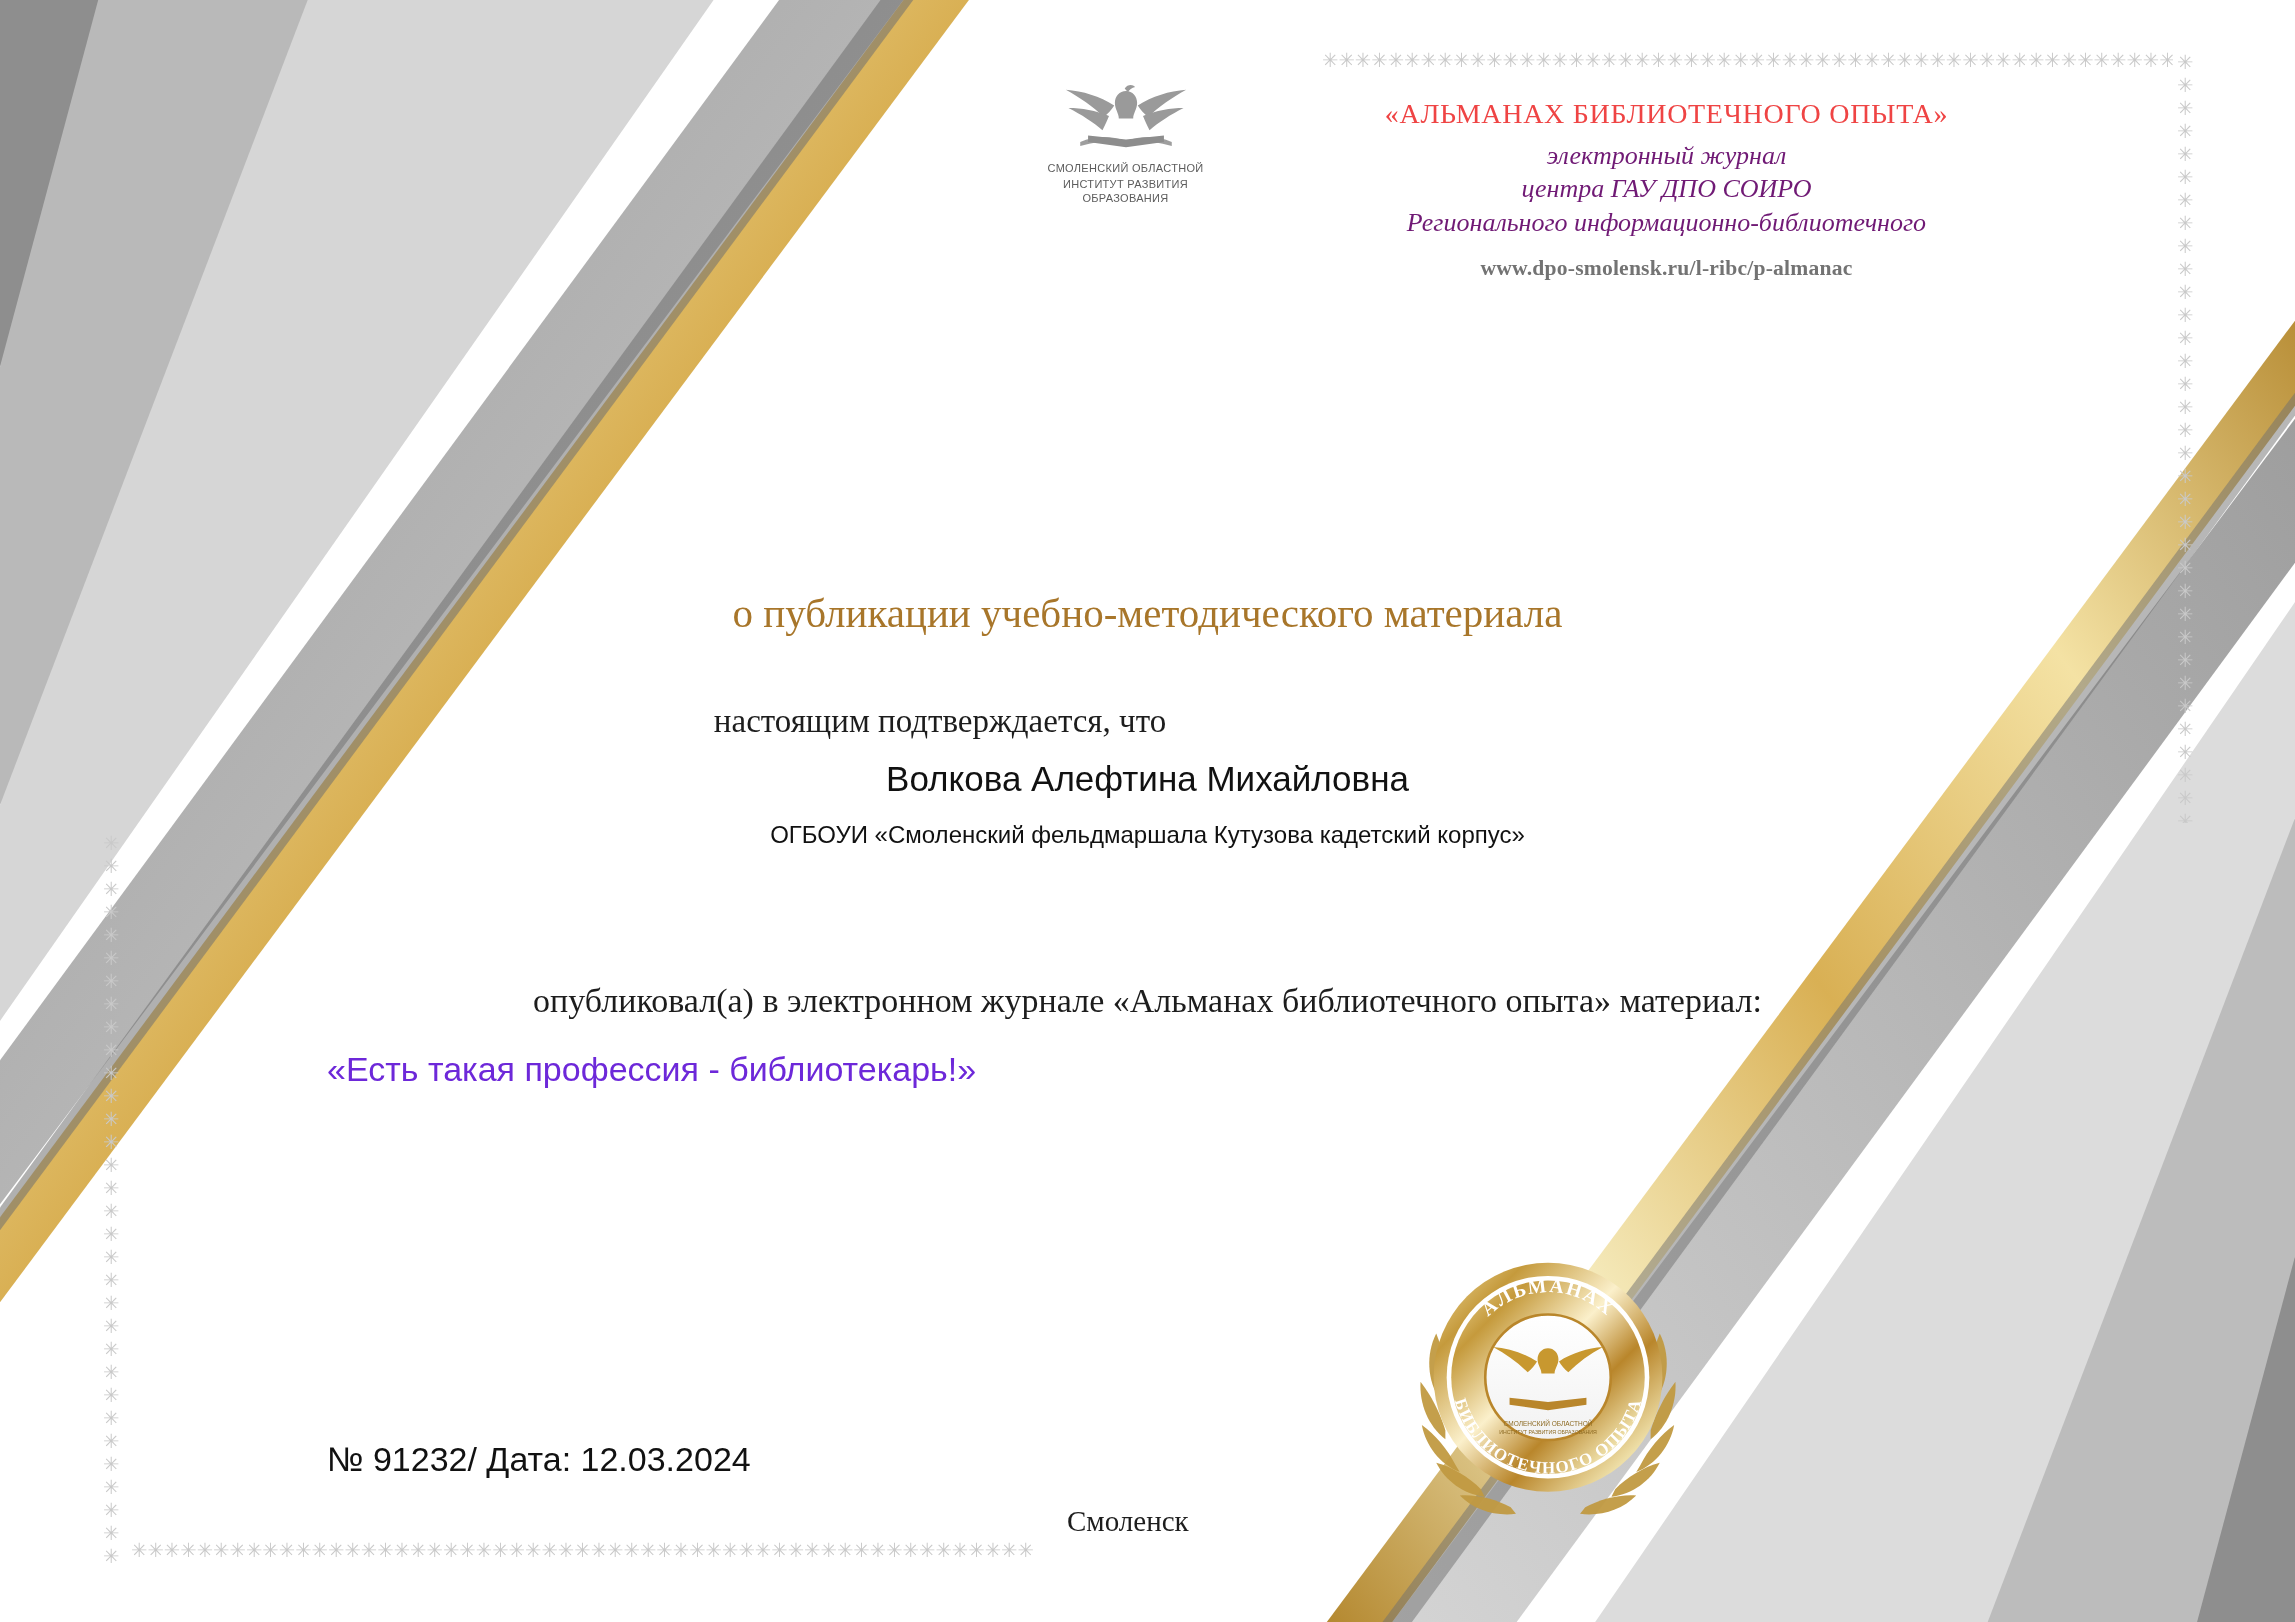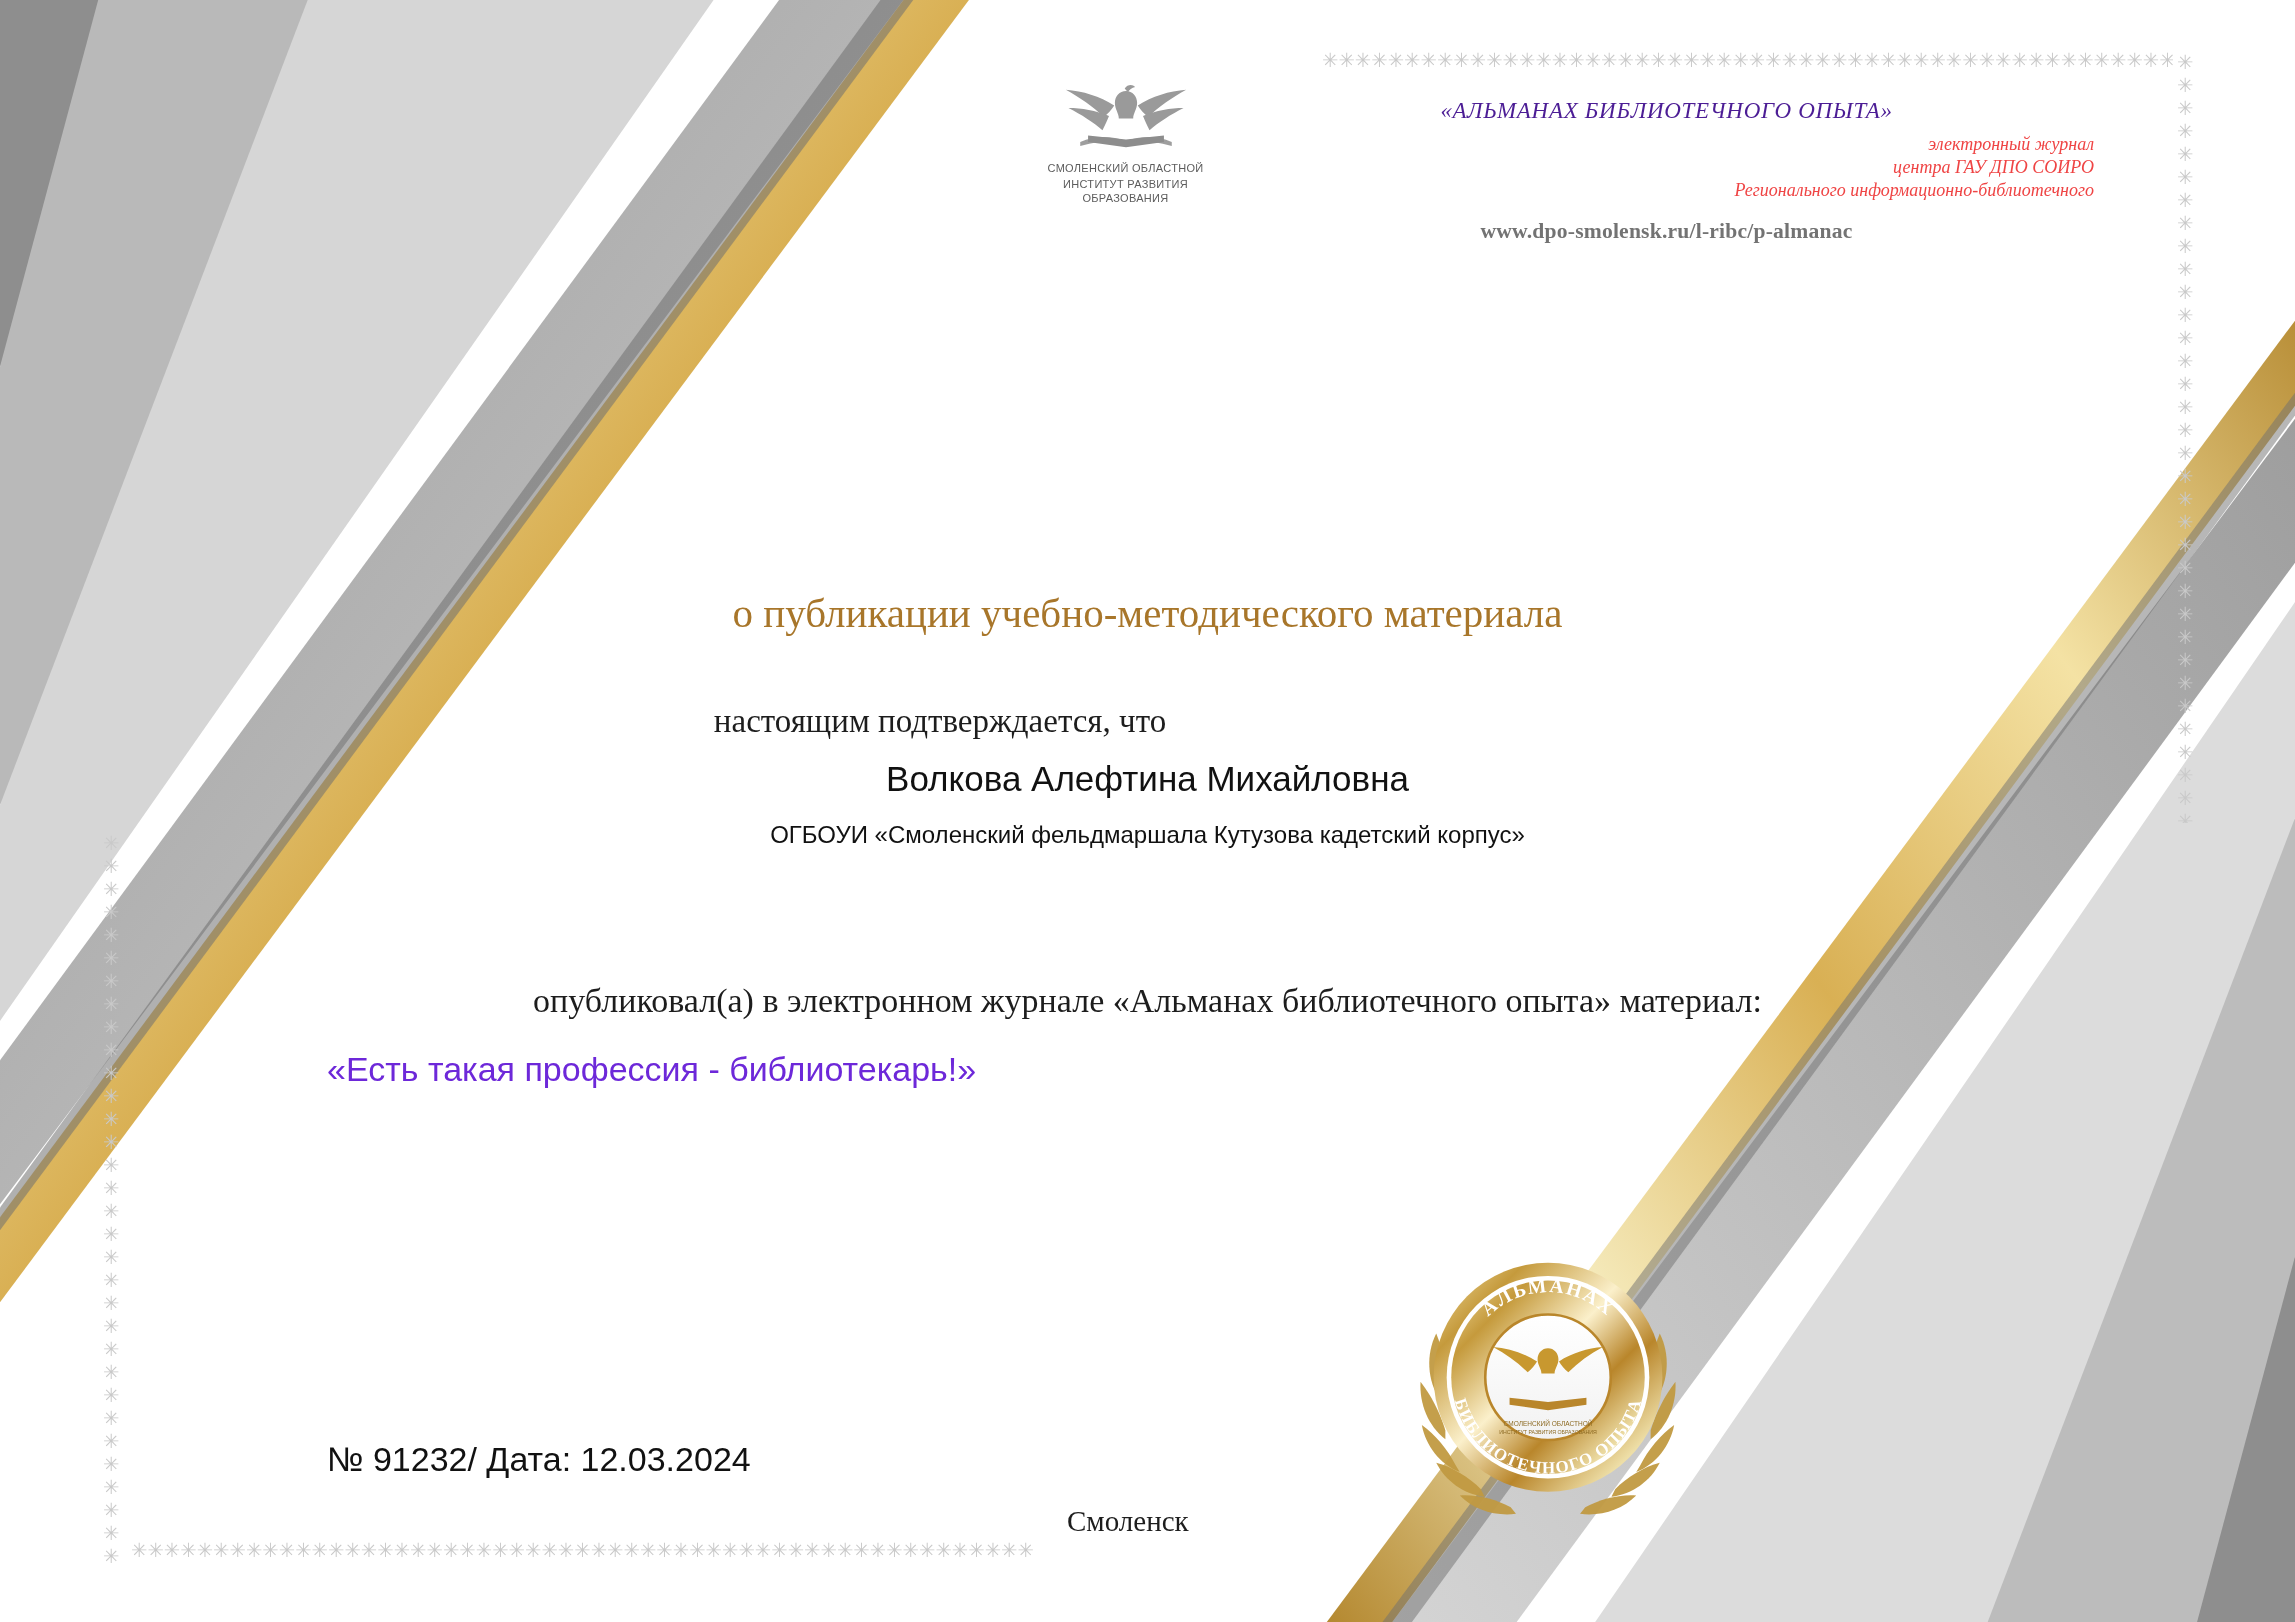--- a/index.html
+++ b/index.html
@@ -103,34 +103,32 @@
     font-family: "Liberation Sans", sans-serif;
     margin-top: 2.6px;
     line-height: 1.25;
   }
   .header-text {
     flex: 1 1 auto;
     text-align: center;
     padding-top: 26px;
   }
   .journal-title {
-    font-size: 23px;
+    font-size: 28px;
+    letter-spacing: 0.7px;
+    color: #ef4444;
+    font-family: "Liberation Serif", serif;
+    white-space: nowrap;
+  }
+  .journal-sub {
+    font-size: 26px;
     font-style: italic;
-    letter-spacing: 0.7px;
-    color: #4c1d95;
-    font-family: "Liberation Serif", serif;
-    white-space: nowrap;
-  }
-  .journal-sub {
-    font-size: 18px;
-    font-style: italic;
-    color: #ef4444;
+    color: #701a75;
     line-height: 1.28;
     margin-top: 9.2px;
-    text-align: right;
   }
   .journal-url {
     margin-top: 17px;
     font-size: 21.6px;
     font-weight: bold;
     color: #737373;
     font-family: "Liberation Serif", serif;
     letter-spacing: 0.2px;
   }
 

